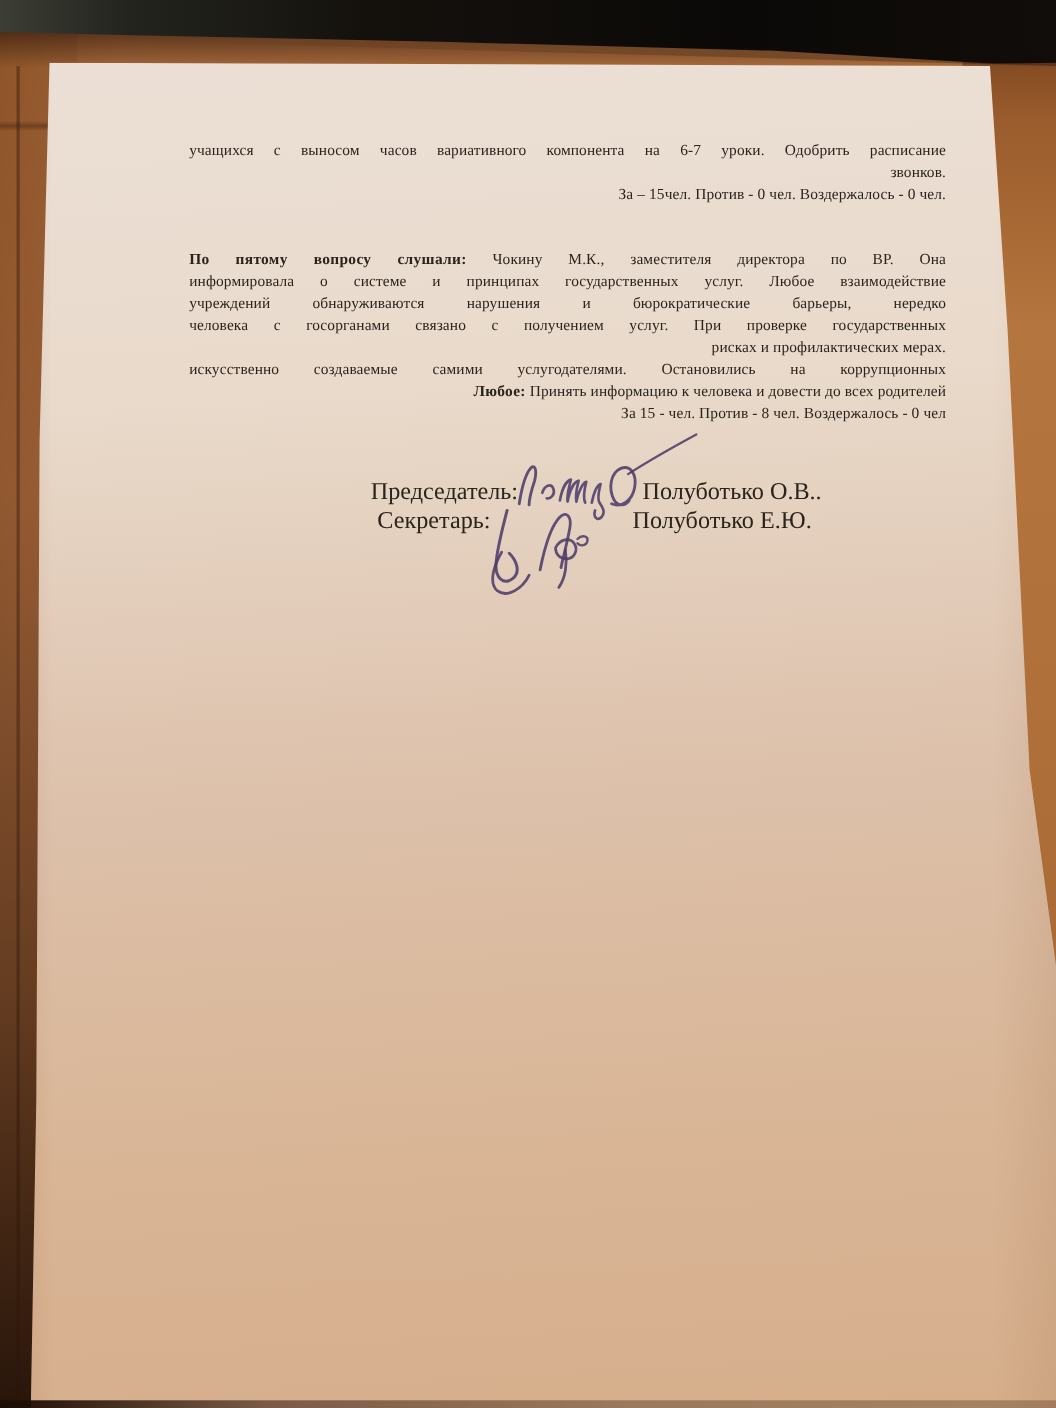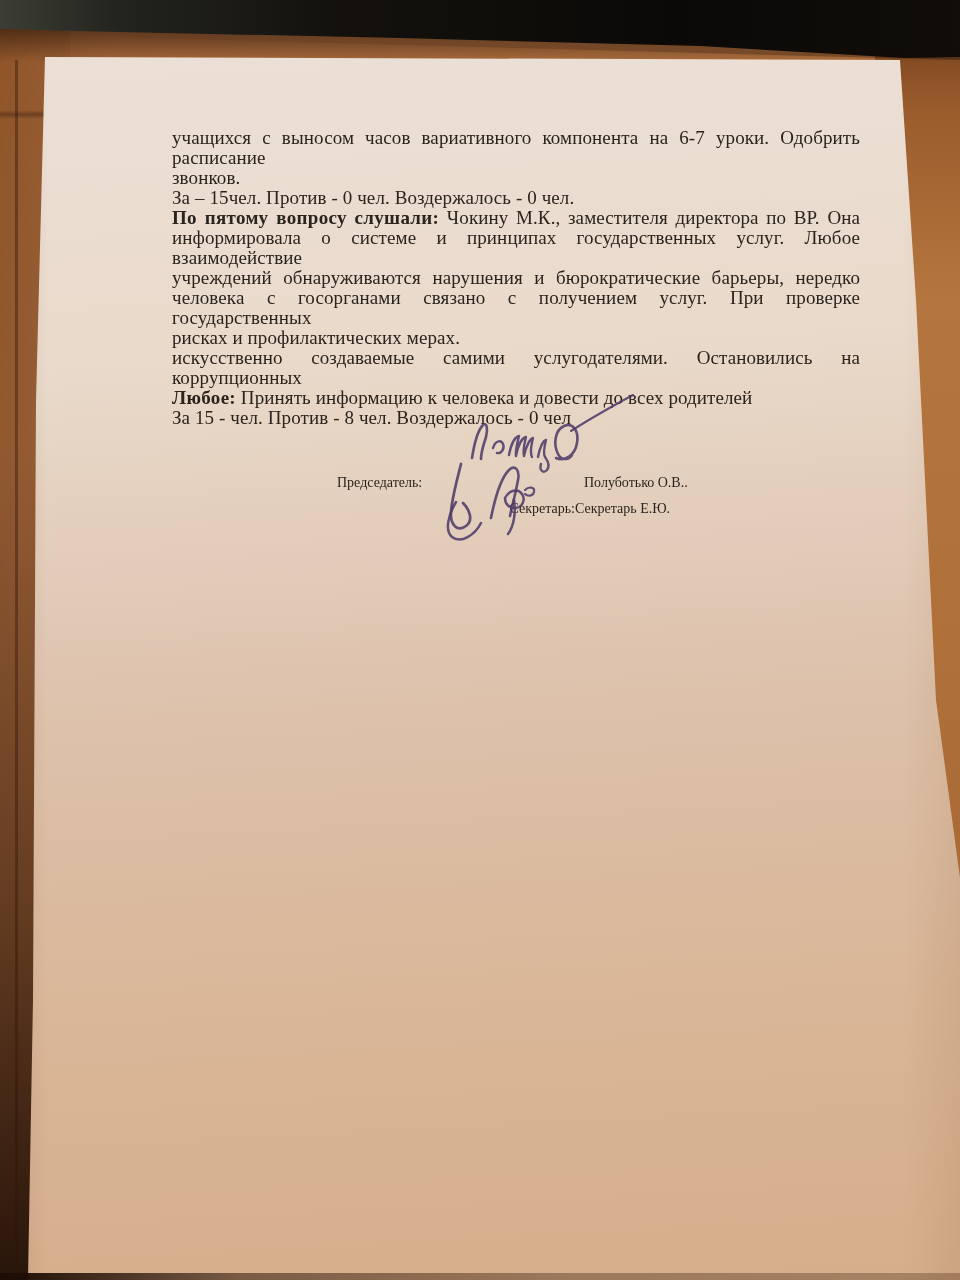--- a/index.html
+++ b/index.html
@@ -74,43 +74,42 @@
   .bottom-edge {
     position: absolute; left: 0; right: 0; bottom: 0; height: 7px;
     background: linear-gradient(to right,
       #1d0d05 0%, rgba(45,22,9,0.55) 25%, rgba(70,40,18,0.40) 60%, rgba(80,48,22,0.35) 100%);
   }
 
   
   .text-layer {
     position: absolute; left: 172px; top: 128px; width: 688px;
     color: var(--text, #2b241d);
-    font-size: 19px;
+    font-size: 14px;
     letter-spacing: 0.1px;
   }
   .para { margin: 0; }
-  .para + .para { }
+  .para + .para { margin-top: 39px; }
   .line {
     line-height: 20px;
-    text-align: left;
+    text-align: right;
     white-space: normal;
   }
   .line.j { text-align: justify; text-align-last: justify; }
   .line .b { font-weight: bold; letter-spacing: 0.3px; }
 
   
   .sig-block {
     position: absolute; left: 337px; top: 434px;
     color: var(--text, #2b241d);
-    font-size: 14px;
-    margin-top: 36px;
+    font-size: 22px;
   }
   .sig-row { line-height: 26px; white-space: nowrap; }
   .sig-row .lbl { display: inline-block; width: 247px; }
-  .sig-row.r2 .lbl { width: 232px; padding-left: 6px; text-align: right; }
+  .sig-row.r2 .lbl { width: 232px; padding-left: 6px; }
 
   
   .sig-svg {
     position: absolute; left: 425px; top: 382px;
     width: 230px; height: 170px;
     overflow: visible;
   }
   .sig-svg path {
     fill: none;
     stroke: var(--ink, #4e3c6a);
@@ -152,21 +151,21 @@
         <div class="line"><span class="b">Любое:</span><span> Принять информацию к человека и довести до всех родителей</span></div>
         <div class="line"><span>За 15 - чел. Против - 8 чел. Воздержалось - 0 чел</span></div>
       </div>
   </div>
 
   <div class="sig-block">
     <div class="sig-row r1">
       <span class="lbl">Председатель:</span><span>Полуботько О.В..</span>
     </div>
     <div class="sig-row r2">
-      <span class="lbl">Секретарь:</span><span>Секретарь Е.Ю.</span>
+      <span class="lbl">Секретарь:</span><span>Полуботько Е.Ю.</span>
     </div>
   </div>
 
   <svg class="sig-svg" viewBox="0 0 230 170">
     <g>
       <path stroke-width="2.6" d="M47,76 C50,57 54,47 58,43 C62,40 63,47 61,55 C58,64 56,70 56,77"></path>
       <path stroke-width="2.4" d="M68,66 C70,59 76,57 78,62 C80,67 76,72 72,71"></path>
       <path stroke-width="2.4" d="M84,73 C86,62 90,55 94,54 C92,62 90,69 91,74 C93,63 97,56 101,55 C99,63 98,70 99,74 C101,64 105,57 108,56 C106,64 105,71 107,75"></path>
       <path stroke-width="2.4" d="M113,75 C115,65 118,59 121,58 C119,66 118,72 120,75 C122,78 126,83 122,88 C118,92 114,88 116,82"></path>
       <path stroke-width="2.6" d="M131,76 C140,80 150,73 152,61 C154,49 148,40 139,44 C130,48 128,62 133,72 C136,78 143,79 147,73"></path>

